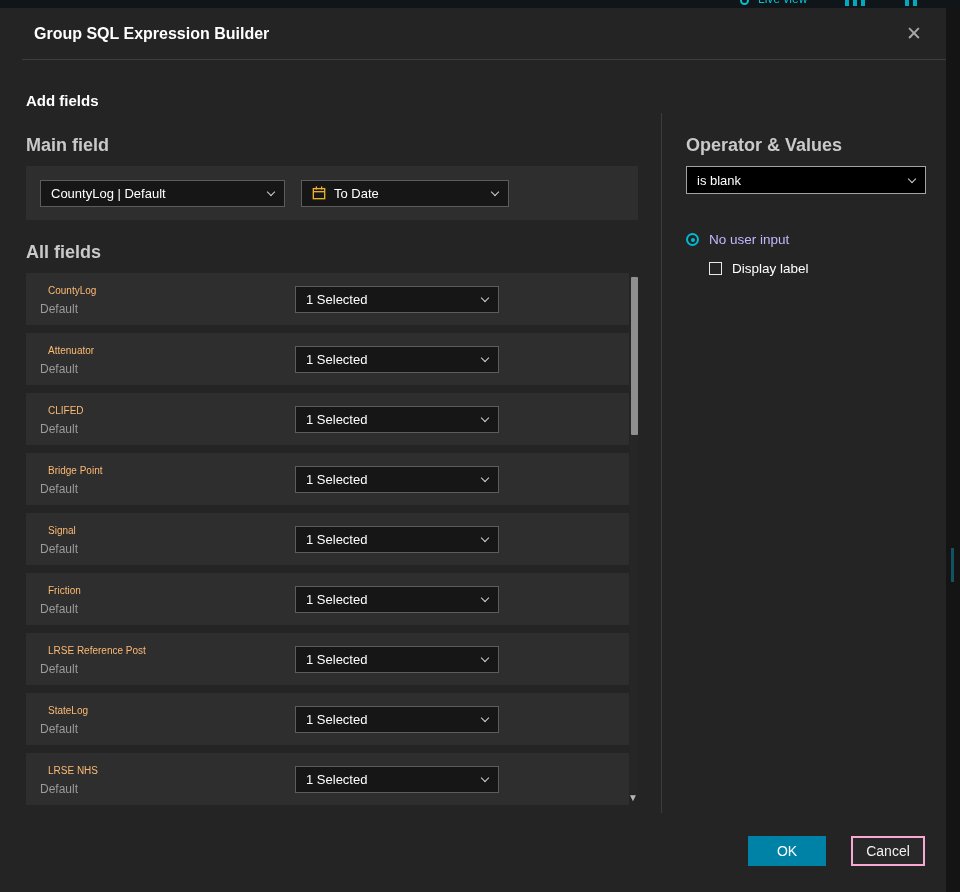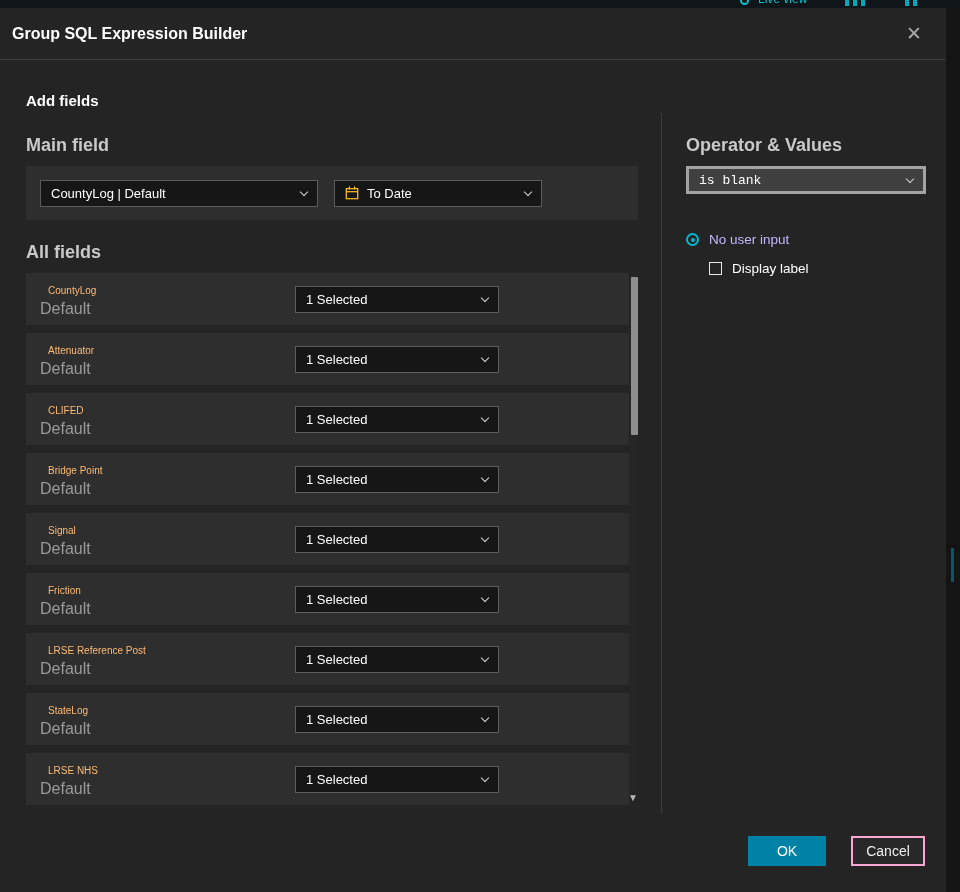--- a/index.html
+++ b/index.html
@@ -40,20 +40,21 @@
   
   .dialog {
     position:absolute; left:0; top:8px;
     width:946px; height:884px;
     background:#242424;
   }
   .dialog-header {
     height:52px; display:flex; align-items:center;
     padding:0 20px 0 12px;
     border-bottom:1px solid #3c3c3c;
+    margin-left:22px;
   }
   .dialog-title { margin:0; font-size:16px; font-weight:bold; color:#ffffff; }
   .close {
     margin-left:auto; color:#a8a8a8; font-size:19px; line-height:1;
     cursor:pointer; padding:4px;
   }
 
   .dialog-body { padding:26px 0 16px 26px; position:relative; height:832px; }
 
   .add-fields { margin:6px 0 0 0; font-size:15px; font-weight:bold; color:#ffffff; }
@@ -88,54 +89,54 @@
     transform:rotate(45deg);
     margin-top:-3px;
   }
 
   
   .main-field-row {
     background:#2e2e2e; height:54px;
     display:flex; align-items:center;
     padding:0 14px; gap:16px;
   }
-  .select-field { width:278px; }
+  .select-field { width:245px; }
   .select-date  { width:208px; }
   .cal-icon { flex:0 0 auto; display:block; }
 
   
   .field-list { position:relative; width:612px; margin-top:10px; }
   .field-row {
     background:#2e2e2e; height:52px; width:603px;
     margin-bottom:8px;
     display:flex; align-items:center;
     padding:0 14px;
   }
   .field-info { flex:0 0 255px; }
   .field-name { font-size:10px; color:#fdba74; line-height:17px;margin-left:8px; }
-  .field-sub  { font-size:16px; color:#9a9a9a; line-height:16px; margin-top:2px; }
+  .field-sub  { font-size:12px; color:#9a9a9a; line-height:16px; margin-top:2px; }
   .row-select { width:204px; }
 
   
   .scrollbar {
     position:absolute; top:2px; right:0; bottom:12px; width:8px;
     background:#262626;
   }
   .scroll-thumb {
     position:absolute; top:2px; left:0.5px;
     width:7px; height:158px;
     background:#8f8f8f; border-radius:1px;
   }
   .scroll-arrow {
     position:absolute; bottom:-10px; left:-2px;
     color:#b5b5b5; font-size:10px; line-height:10px;
   }
 
   
-  .operator-select { width:240px; height:28px; border:3px solid #a3a3a3; background:#404040;font-family:Liberation Mono, monospace; }
+  .operator-select { width:240px; height:28px; border:1px solid #a3a3a3; background:#000000; }
   .radio-row {
     display:flex; align-items:center; gap:10px;
     margin-top:38px; font-size:13.5px; color:#c4b5fd; cursor:pointer;
   }
   .radio {
     width:13px; height:13px; border-radius:50%;
     border:2px solid #00b9d1; position:relative; flex:0 0 auto;
   }
   .radio.checked::after {
     content:""; position:absolute; inset:2.5px;

